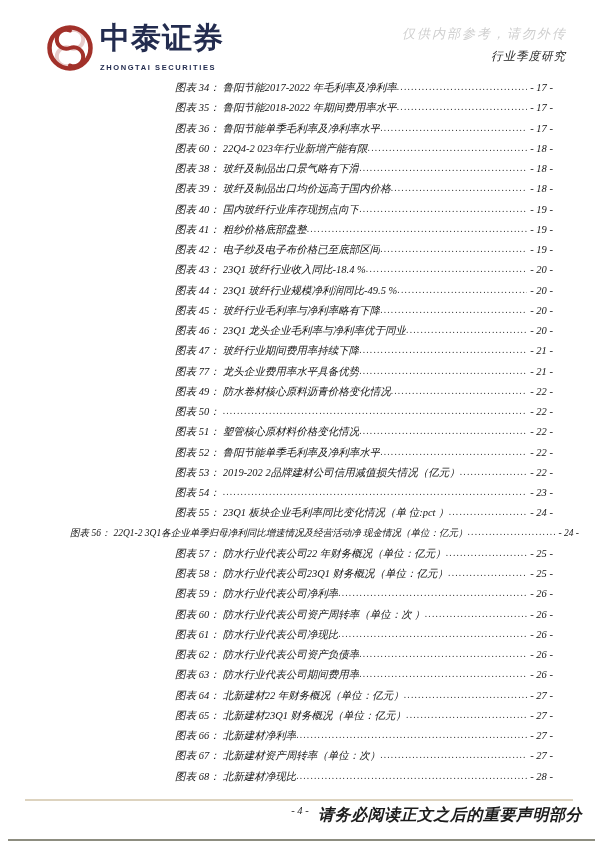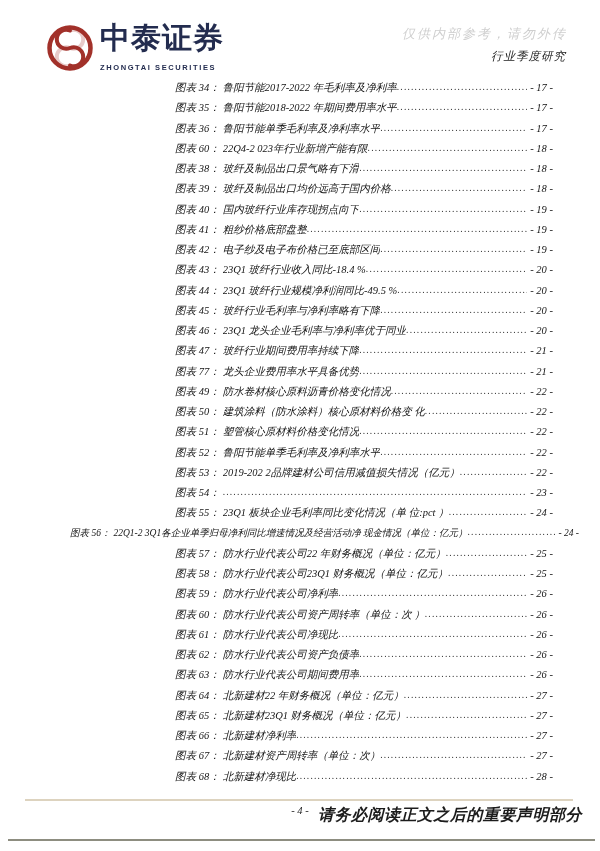--- a/index.html
+++ b/index.html
@@ -204,21 +204,20 @@
 
     <div class="row">
       <span class="lbl">图表 49：</span>
       <span class="ttl">防水卷材核心原料沥青价格变化情况</span>
       <span class="dots"></span>
       <span class="pg">-  22 -</span>
     </div>
 
     <div class="row">
       <span class="lbl">图表 50：</span>
-      <span class="ttl">建筑涂料（防水涂料）核心原材料价格变 化</span>
       <span class="dots"></span>
       <span class="pg">- 22 -</span>
     </div>
 
     <div class="row">
       <span class="lbl">图表 51：</span>
       <span class="ttl">塑管核心原材料价格变化情况</span>
       <span class="dots"></span>
       <span class="pg">-  22 -</span>
     </div>

